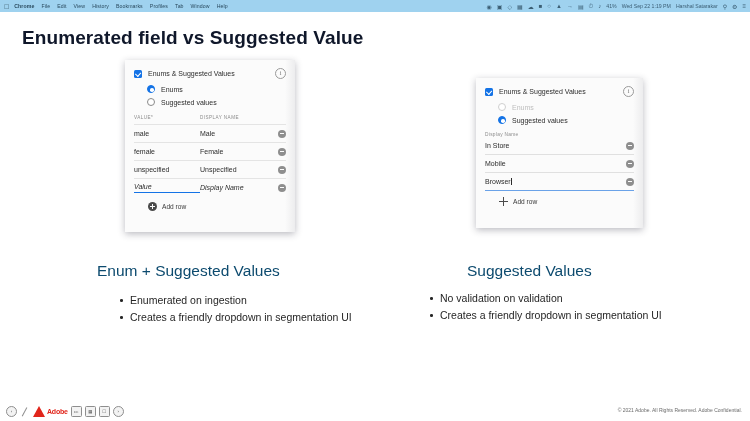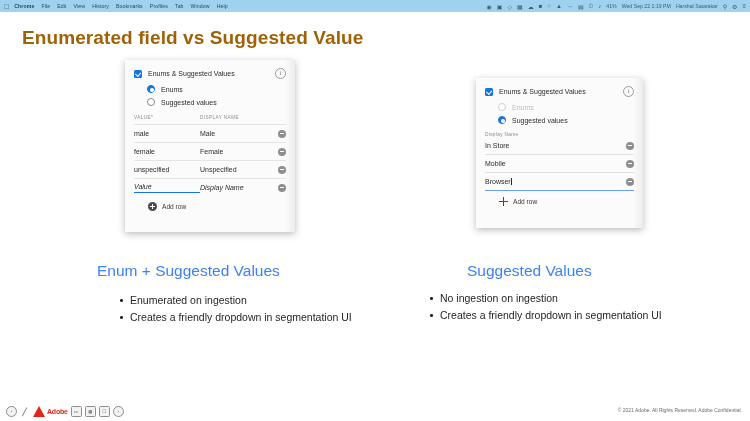--- a/index.html
+++ b/index.html
@@ -22,21 +22,21 @@
   .menubar .apple{font-size:7px;line-height:1;margin-right:5px;color:#27404f;}
   .menubar .mi{margin-right:7px;letter-spacing:.1px;}
   .menubar .mi.app{font-weight:bold;}
   .menubar .spacer{flex:1 1 auto;}
   .menubar .status{margin-left:5px;color:#2a4a5e;opacity:.85;}
   .menubar .status.ic{font-size:6px;}
 
   
   .slide-title{
     position:absolute;left:22px;top:27px;
-    font-size:19px;font-weight:bold;color:#a16207;
+    font-size:19px;font-weight:bold;color:#0f172a;
     letter-spacing:.1px;
   }
 
   
   .panel{
     position:absolute;background:#fbfbfb;
     box-shadow:0 2px 7px rgba(40,40,60,.32);
     box-sizing:border-box;
   }
   .panel-left{left:125px;top:60px;width:170px;height:172px;}
@@ -117,21 +117,21 @@
   .list-row{
     display:flex;align-items:center;height:17px;border-bottom:.6px solid #e0e0e0;
   }
   .list-row .val{flex:1;font-size:7px;color:#2c2c2c;}
   .list-row .c3{width:12px;display:flex;justify-content:flex-end;}
   .list-row.active{border-bottom:1.3px solid #6aa2e8;}
   .caret{display:inline-block;width:.7px;height:7px;background:#2c2c2c;vertical-align:-1px;margin-left:.5px;}
 
   
   .col-head{
-    position:absolute;font-size:15.5px;color:#3b82f6;font-weight:normal;
+    position:absolute;font-size:15.5px;color:#0c4a6e;font-weight:normal;
   }
   .col-head.left{left:97px;top:262px;}
   .col-head.right{left:467px;top:262px;}
   .bullets{position:absolute;font-size:10.5px;color:#262626;line-height:15px;}
   .bullets.left{left:118px;top:293px;width:235px;}
   .bullets.right{left:428px;top:291px;width:235px;}
   .bullets ul{margin:0;padding:0;list-style:none;}
   .bullets li{position:relative;padding-left:12px;margin-bottom:2px;}
   .bullets li:before{
     content:"";position:absolute;left:2px;top:6px;width:2.6px;height:2.6px;
@@ -319,21 +319,21 @@
   <div class="col-head right">Suggested Values</div>
 
   <div class="bullets left">
     <ul>
       <li>Enumerated on ingestion</li>
       <li>Creates a friendly dropdown in segmentation UI</li>
     </ul>
   </div>
   <div class="bullets right">
     <ul>
-      <li>No ingestion on ingestion</li>
+      <li>No validation on validation</li>
       <li>Creates a friendly dropdown in segmentation UI</li>
     </ul>
   </div>
 
   <div class="footer-copy">© 2021 Adobe. All Rights Reserved. Adobe Confidential.</div>
 
   <div class="logo-bar">
     <span class="ctrl round">‹</span>
     <span class="pen"></span>
     <span class="adobe-mark">

